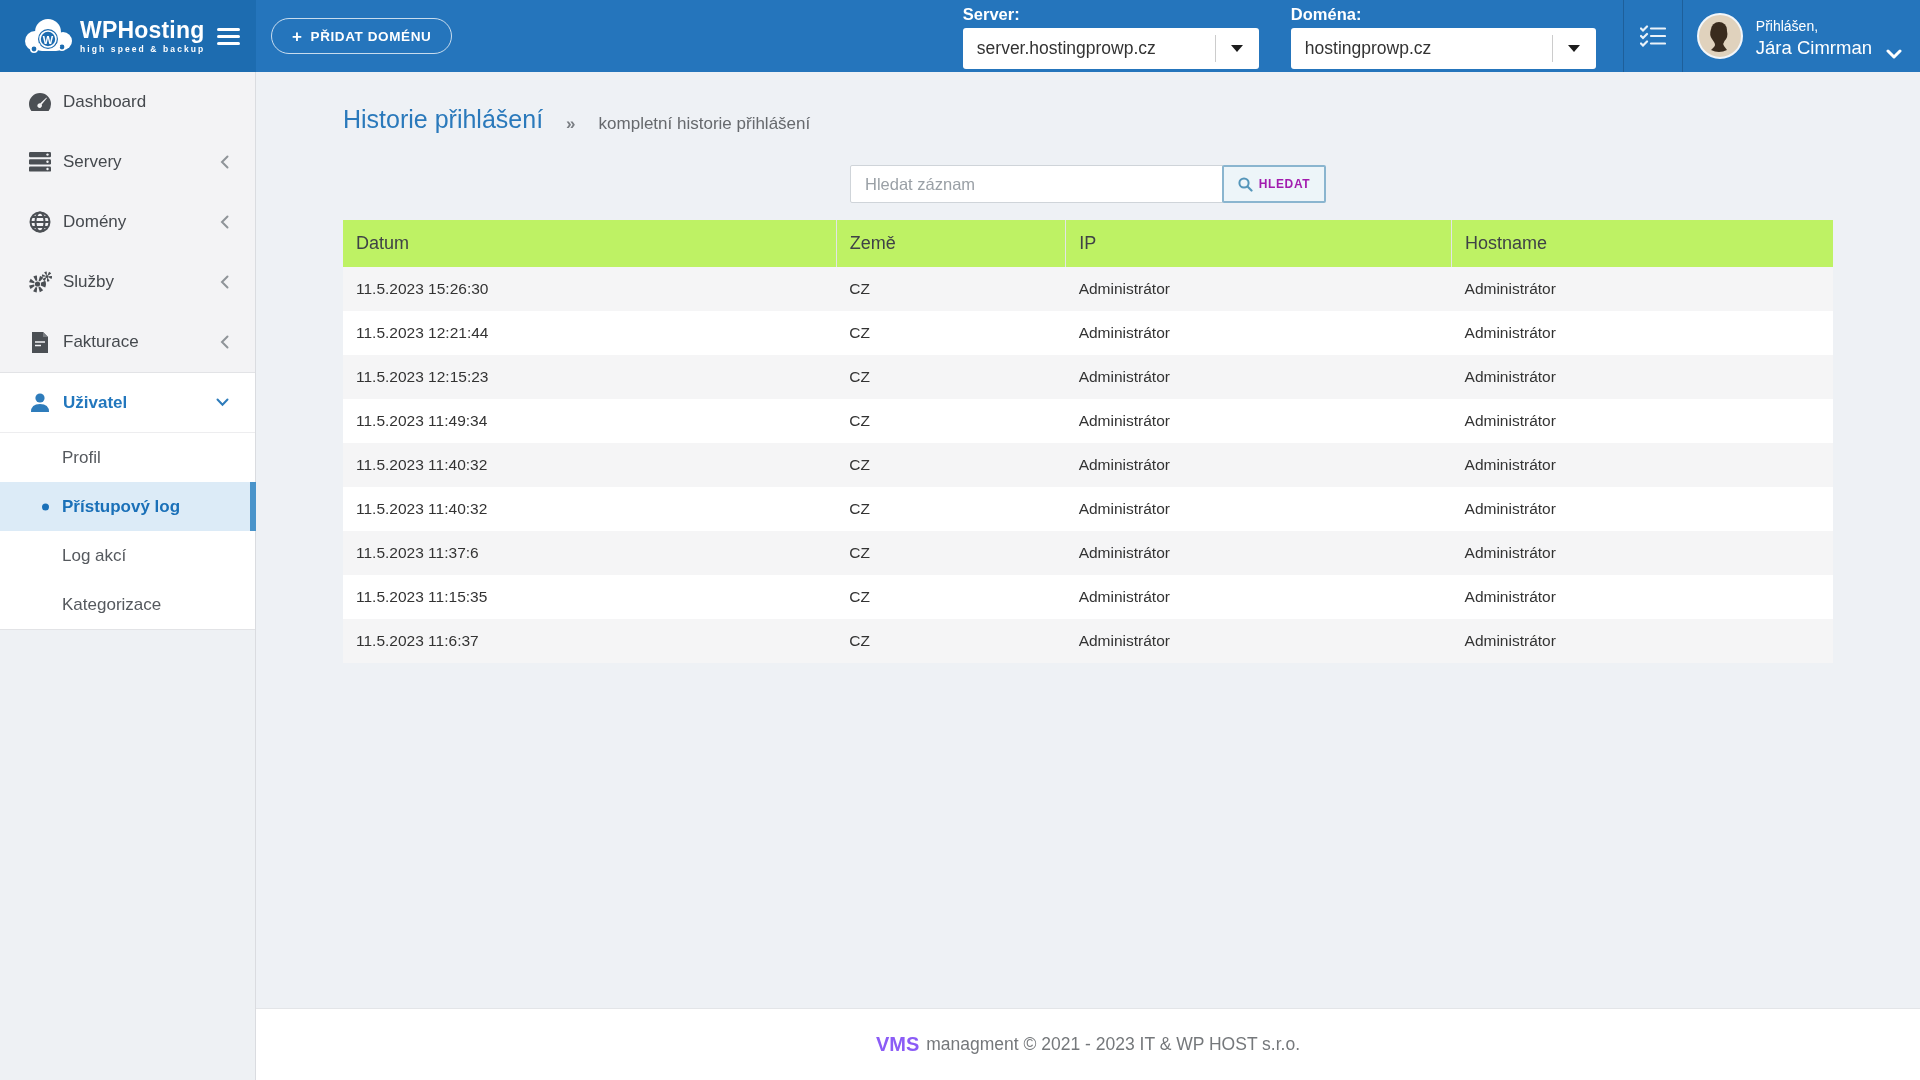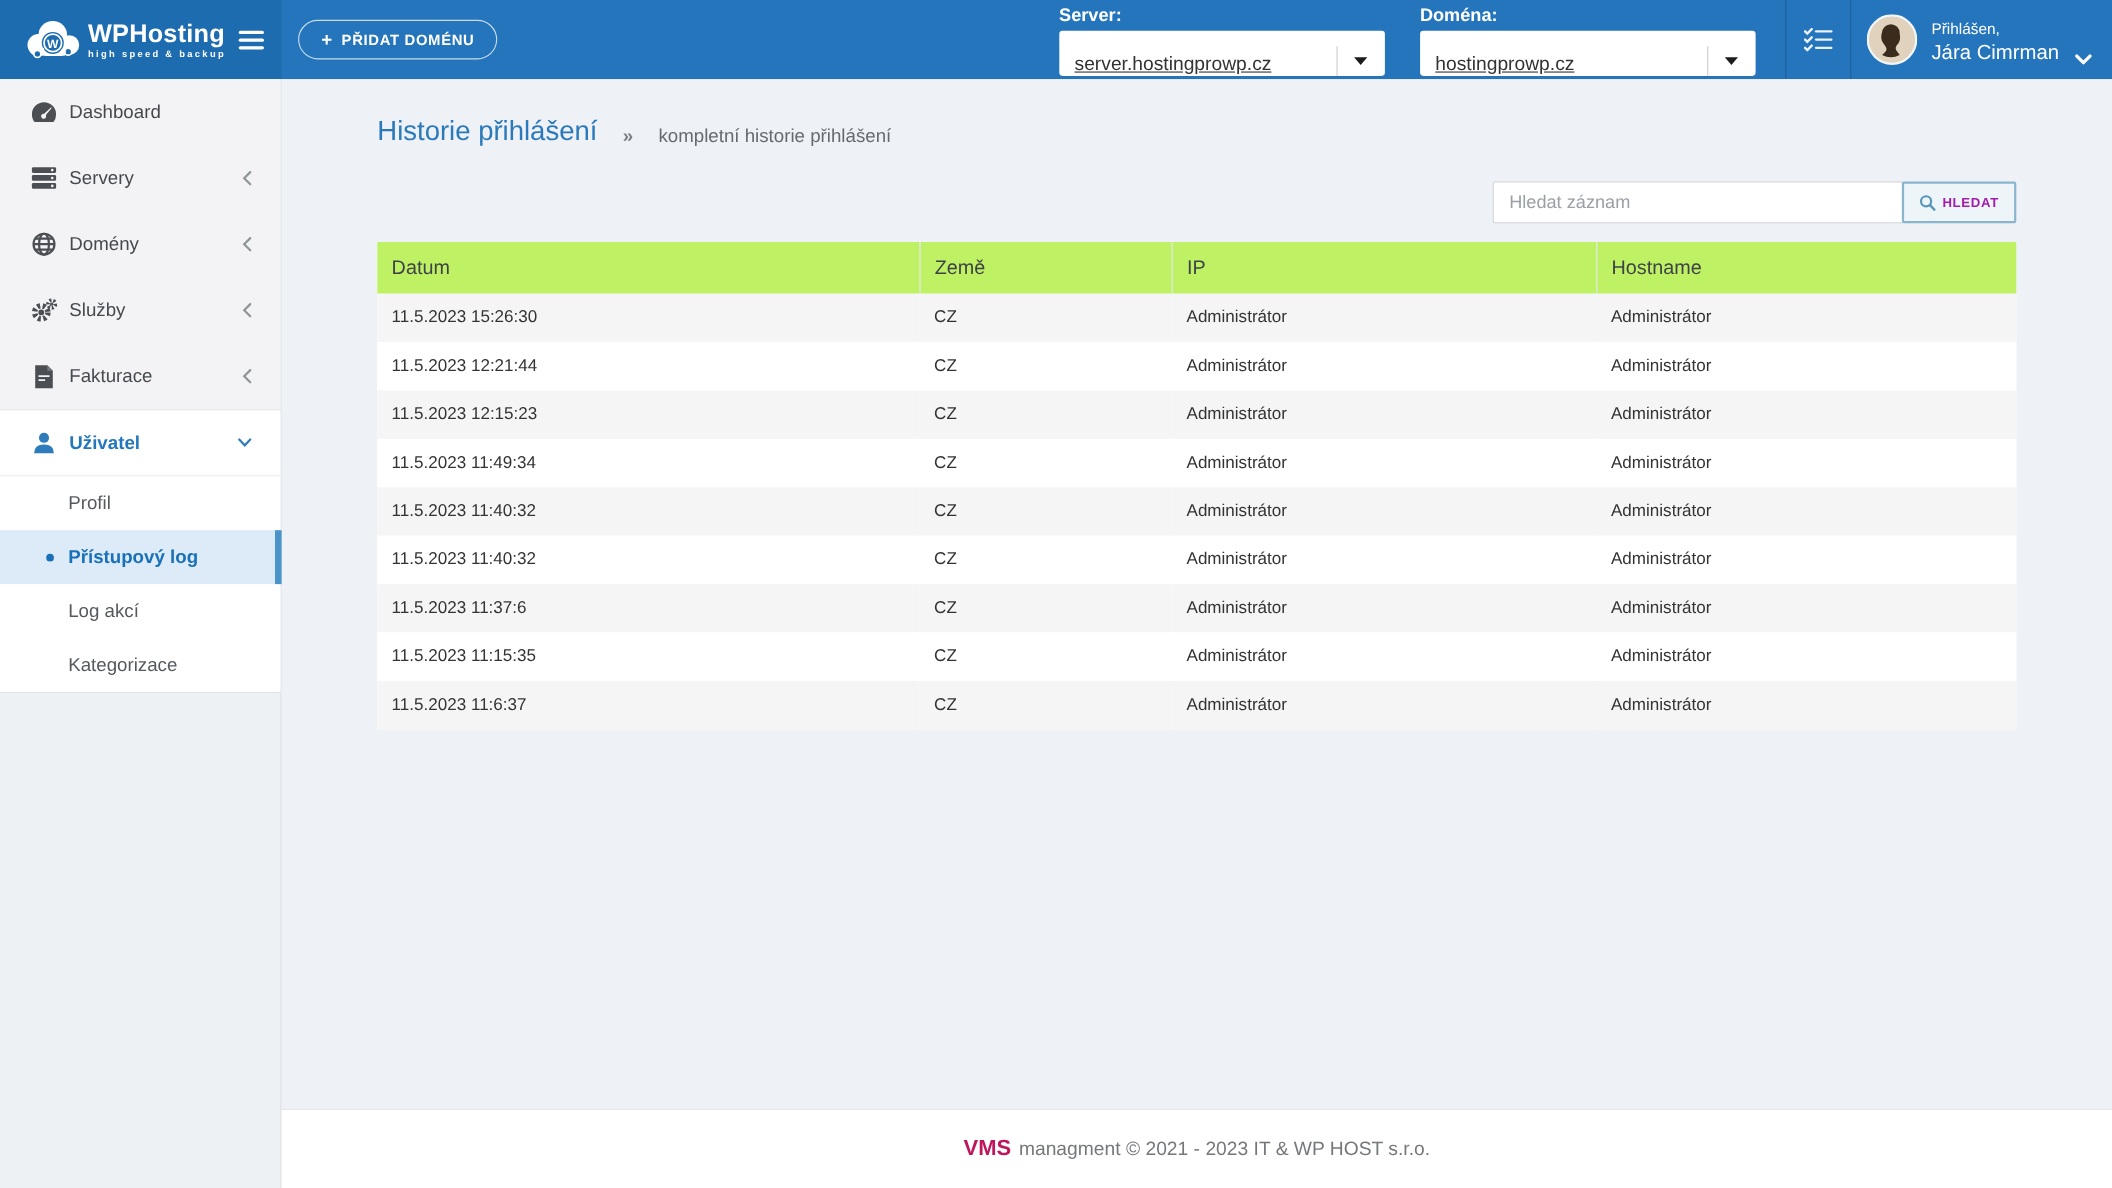--- a/index.html
+++ b/index.html
@@ -20,22 +20,22 @@
     border:1px solid rgba(255,255,255,.75); background:transparent; color:#fff;
     font-size:13.5px; font-weight:700; letter-spacing:.6px; display:flex; align-items:center; gap:8px;
     font-family:inherit; cursor:pointer; }
   .add-domain .plus { font-size:17px; font-weight:700; line-height:1; }
 
   .tb-spacer { flex:1; }
 
   .select-group { width:296px; margin-right:32px; align-self:flex-start; margin-top:5px; }
   .select-group.domain { width:305px; margin-right:27px; }
   .select-label { font-size:16.5px; font-weight:700; margin-bottom:4px; }
-  .select-box { background:#fff; border-radius:3px; height:41px; display:flex; align-items:flex-end;
-    color:#333; cursor:pointer;text-decoration:underline; }
+  .select-box { background:#fff; border-radius:3px; height:41px; display:flex; align-items:center;
+    color:#333; cursor:pointer; }
   .select-value { flex:1; padding-left:14px; font-size:17.5px; }
   .caret-box { width:44px; height:27px; border-left:1px solid #ccc; display:flex; align-items:center; justify-content:center; }
   .caret-down { width:0; height:0; border-left:6px solid transparent; border-right:6px solid transparent; border-top:7px solid #1c1c1c; }
 
   .tb-divider { width:1px; height:72px; background:rgba(0,0,0,.18); flex:0 0 1px; }
   .tasks-btn { width:58px; height:72px; display:flex; align-items:center; justify-content:center; cursor:pointer; }
 
   .user-area { display:flex; align-items:flex-end; padding:0 14px 0 14px; cursor:pointer; }
   .avatar { width:46px; height:46px; flex:0 0 46px; }
   .user-text { margin-left:13px; line-height:1.25; }
@@ -66,40 +66,40 @@
 
   
   .main-col { flex:1; display:flex; flex-direction:column; }
   .content { flex:1; background:#eef1f5; padding:0 87px; }
 
   .page-head { padding-top:33px; display:flex; align-items:flex-end; gap:23px; }
   .page-title { font-size:25px; color:#2a79bb; }
   .crumb-sep { font-size:17px; color:#7a7e83; font-weight:700; }
   .page-subtitle { font-size:17px; color:#66696d; }
 
-  .search-row { margin-top:31px; display:flex; justify-content:flex-end; }
+  .search-row { margin-top:31px; display:flex; justify-content:center; }
   .search-input { width:373px; height:38px; border:1px solid #cfd4d9; border-radius:2px 0 0 2px;
     padding:0 14px; font-size:16.5px; color:#333; font-family:inherit; background:#fff; outline:none; }
   .search-input::placeholder { color:#9aa0a6; }
   .search-btn { width:104px; height:38px; border:2px solid #8ab5cf; background:#edf5f9; color:#a21caf;
     font-size:12px; font-weight:700; letter-spacing:.6px; display:flex; align-items:center; justify-content:center;
     gap:6px; border-radius:2px; margin-left:-1px; cursor:pointer; font-family:inherit; }
 
   .log-table { margin-top:17px; width:100%; border-collapse:collapse; background:#fff; }
   .log-table th { height:47px; text-align:left; padding-left:13px; font-weight:400;
     font-size:18px; color:#3f4246; background:#bef264; }
   .log-table th:not(:last-child) { border-right:1px solid #e3e4e6; }
   .log-table td { height:44px; padding-left:13px; font-size:15.5px; color:#333; }
   .log-table tbody tr:nth-child(odd) td { background:#f5f5f6; }
   .log-table tbody tr:nth-child(even) td { background:#fff; }
 
   
   .footer { height:72px; background:#fff; border-top:1px solid #e3e5e8;
     display:flex; align-items:center; justify-content:center; gap:7px; }
-  .footer-brand { color:#be185d; font-size:20px; font-weight:700; }
+  .footer-brand { color:#8b5cf6; font-size:20px; font-weight:700; }
   .footer-text { color:#75787b; font-size:17.5px; }
 </style>
 </head>
 <body>
 
 <header class="topbar">
   <div class="brand-box">
     <svg class="brand-cloud" viewBox="0 0 56 44">
       <g fill="#ffffff">
         <circle cx="15" cy="27" r="10"></circle>

